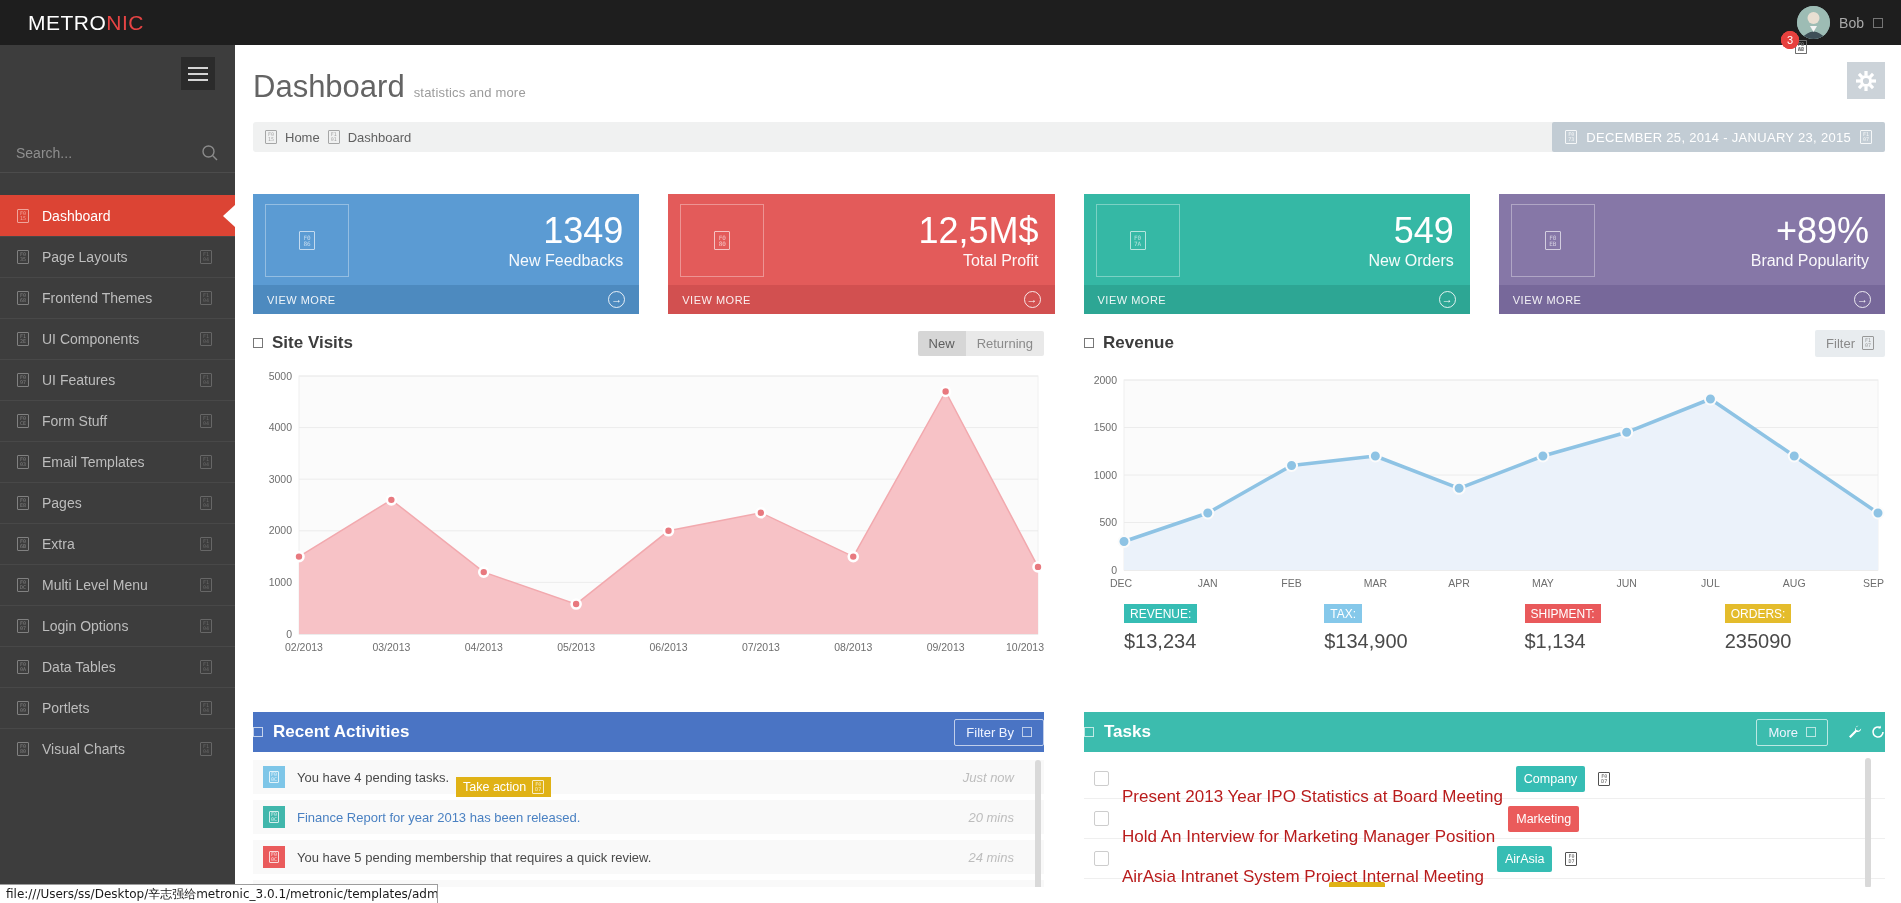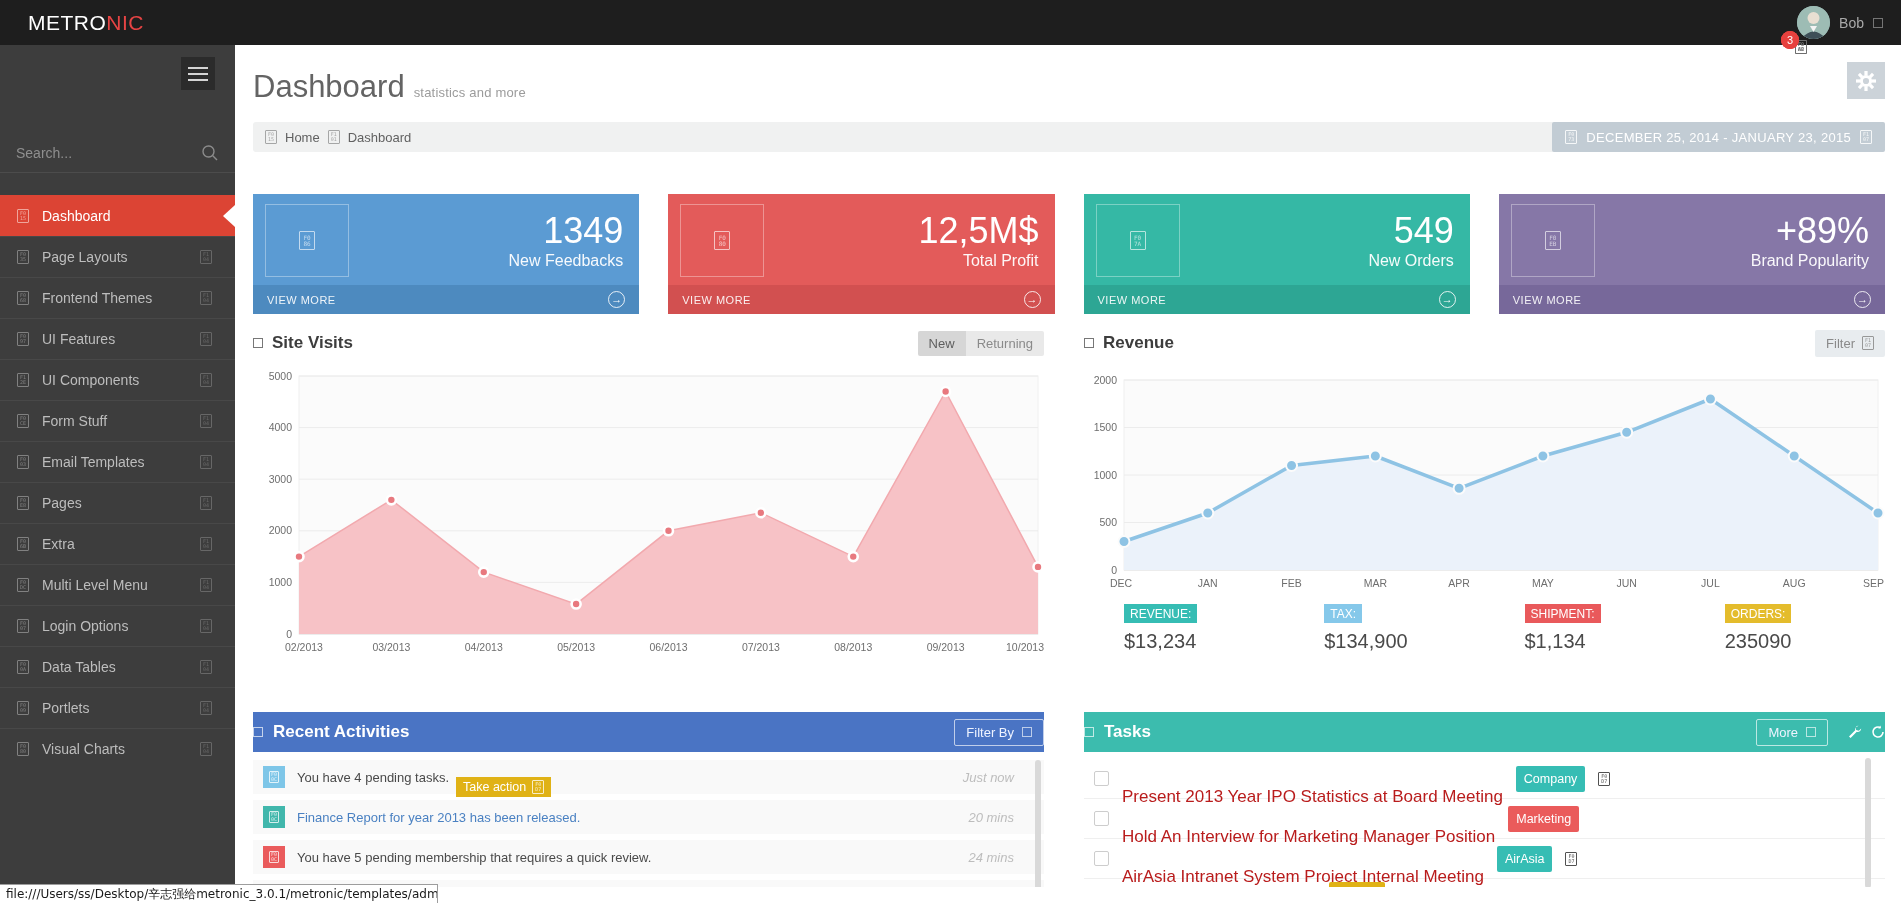--- a/index.html
+++ b/index.html
@@ -228,35 +228,35 @@
           <i>68</i>
         </span>
     <span class="nav-label">Frontend Themes</span>
     <span class="tofu nav-arrow">
           <i>F1</i>
           <i>04</i>
         </span>
   </div>
       <div class="nav-item">
     <span class="tofu nav-ico">
+          <i>F1</i>
+          <i>2E</i>
+        </span>
+    <span class="nav-label">UI Components</span>
+    <span class="tofu nav-arrow">
+          <i>F1</i>
+          <i>04</i>
+        </span>
+  </div>
+      <div class="nav-item">
+    <span class="tofu nav-ico">
           <i>F0</i>
           <i>97</i>
         </span>
     <span class="nav-label">UI Features</span>
-    <span class="tofu nav-arrow">
-          <i>F1</i>
-          <i>04</i>
-        </span>
-  </div>
-      <div class="nav-item">
-    <span class="tofu nav-ico">
-          <i>F1</i>
-          <i>2E</i>
-        </span>
-    <span class="nav-label">UI Components</span>
     <span class="tofu nav-arrow">
           <i>F1</i>
           <i>04</i>
         </span>
   </div>
       <div class="nav-item">
     <span class="tofu nav-ico">
           <i>F0</i>
           <i>CE</i>
         </span>

